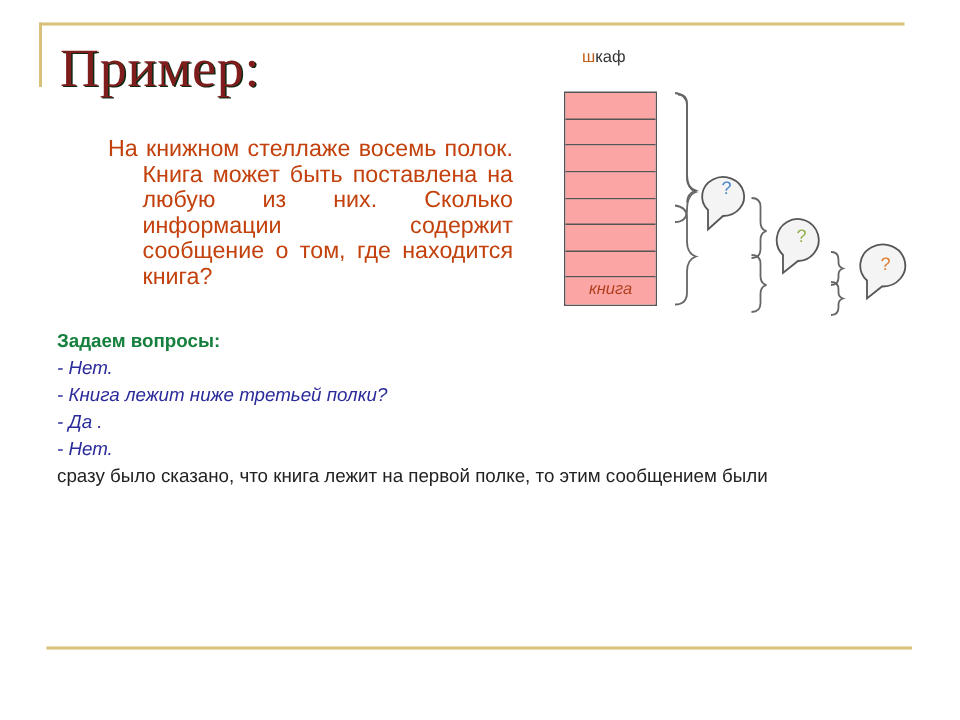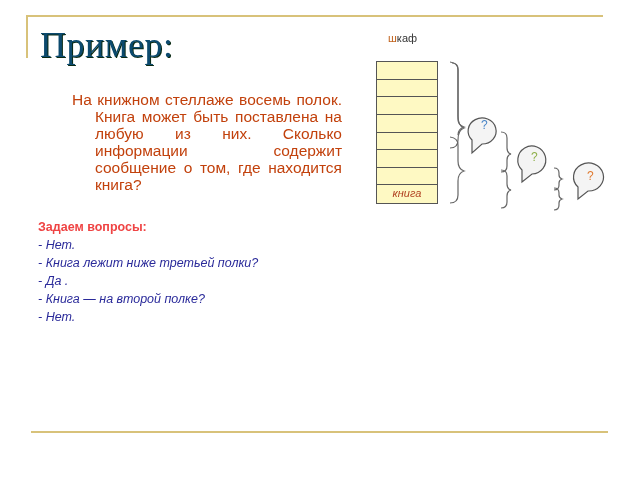--- a/index.html
+++ b/index.html
@@ -1,31 +1,31 @@
 <!DOCTYPE html>
 <html><head>
 <meta charset="utf-8">
 <style>
   html, body { margin:0; padding:0; }
   body { width:640px; height:480px; background:#ffffff; position:relative; overflow:hidden; font-family:"Liberation Sans", sans-serif; }
   .frame-top { position:absolute; left:26px; top:15px; width:577px; height:2px; background:#d8c27a; }
   .frame-left { position:absolute; left:26px; top:15px; width:2px; height:43px; background:#d8c27a; }
   .frame-bottom { position:absolute; left:31px; top:431px; width:577px; height:2px; background:#d8c27a; }
-  .title { position:absolute; left:40px; top:24px; font-family:"Liberation Serif", serif; font-size:36px; color:#0c4a6e; text-shadow:1px 1px 0 #0a2a14; letter-spacing:0.5px; }
+  .title { position:absolute; left:40px; top:24px; font-family:"Liberation Serif", serif; font-size:36px; color:#7f1d1d; text-shadow:1px 1px 0 #0a2a14; letter-spacing:0.5px; }
   .intro { position:absolute; left:72px; top:91px; width:270px; font-size:15.5px; line-height:17px; color:#c2410c; text-align:justify; }
   .intro p { margin:0; padding-left:23px; text-indent:-23px; }
   .cab-label { position:absolute; left:388px; top:32px; font-size:11px; color:#333; }
   .cab-label::first-letter { color:#c0601a; }
   .shelf { position:absolute; left:376px; top:61px; width:62px; height:143px; border:1px solid #555; box-sizing:border-box; }
-  .shelf .row { height:17.65px; border-bottom:1px solid #555; background:#fef9c3; box-sizing:border-box; font-style:italic; font-size:11px; text-align:center; line-height:16px; color:#223; }
+  .shelf .row { height:17.65px; border-bottom:1px solid #555; background:#fca5a5; box-sizing:border-box; font-style:italic; font-size:11px; text-align:center; line-height:16px; color:#223; }
   .shelf .row:last-child { border-bottom:none; }
   .shelf .row .k { color:#b04020; }
   svg.art { position:absolute; left:0; top:0; }
   .qa { position:absolute; left:38px; top:218px; font-size:12.5px; line-height:18px; }
-  .qa .head { font-weight:bold; color:#ef4444; }
+  .qa .head { font-weight:bold; color:#15803d; }
   .qa .q { font-style:italic; color:#2a2a9a; }
   .qa .n { color:#222; }
   .page-num { position:absolute; left:612px; top:482px; font-size:12px; color:#c9a84a; }
 </style>
 </head>
 <body>
 
 <div class="frame-top"></div>
 <div class="frame-left"></div>
 <div class="frame-bottom"></div>
@@ -71,17 +71,17 @@
   <text x="481" y="129" font-size="12" fill="#4a86c8" font-family="Liberation Sans, sans-serif">?</text>
   <text x="531" y="161" font-size="12" fill="#8fb04a" font-family="Liberation Sans, sans-serif">?</text>
   <text x="587" y="180" font-size="12" fill="#e07a30" font-family="Liberation Sans, sans-serif">?</text>
 </svg>
 
 <div class="qa">
   <div class="head">Задаем вопросы:</div>
   <div class="q">- Нет.</div>
   <div class="q">- Книга лежит ниже третьей полки?</div>
   <div class="q">- Да .</div>
-  <div class="q">- Книга — на второй полке?</div>
   <div class="q">- Нет.</div>
+  <div class="n">сразу было сказано, что книга лежит на первой полке, то этим сообщением были</div>
 </div>
 
 <div class="page-num">40</div>
 
 </body></html>

